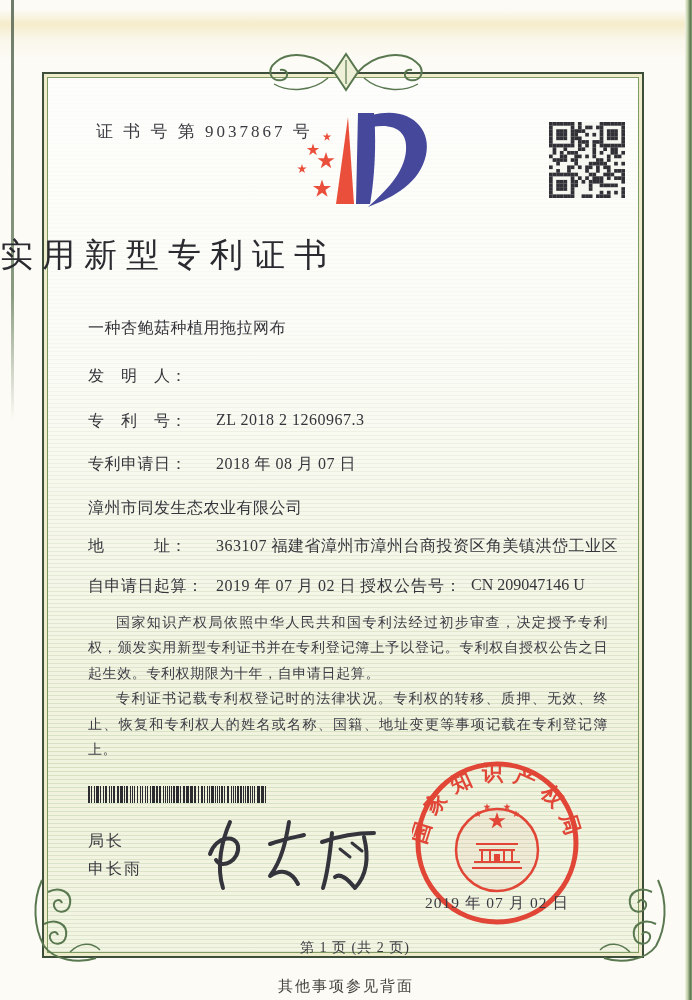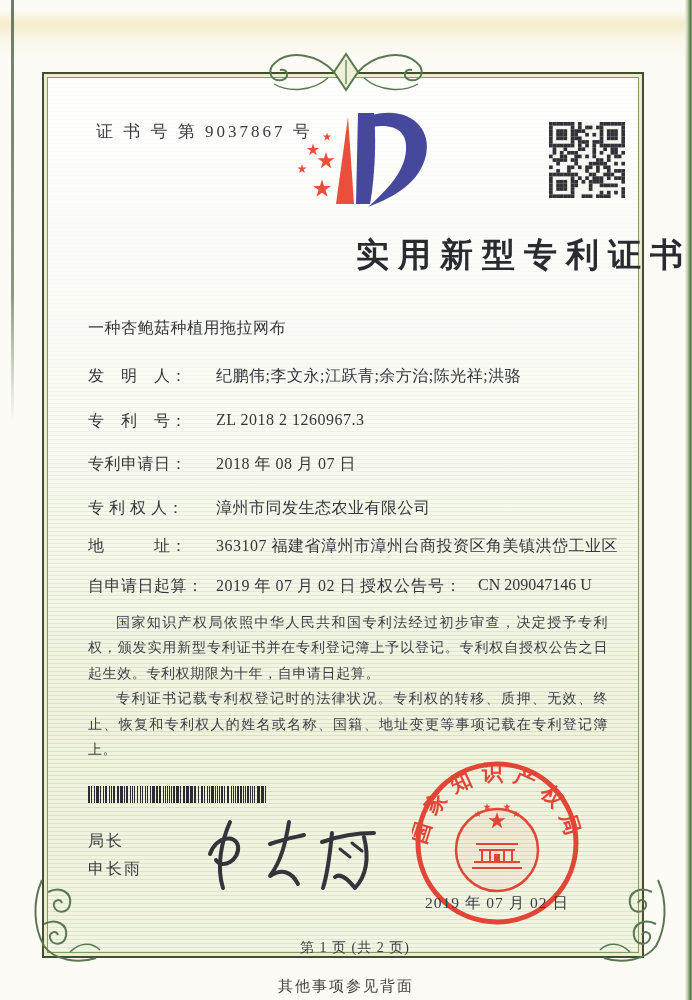--- a/index.html
+++ b/index.html
@@ -26,27 +26,27 @@
     border:2px solid #3d4f3a;background:#efeccb;box-sizing:border-box;
   }
   .frame-inner{
     position:absolute;inset:3px;border:1px solid #7f9a63;
     background:
       linear-gradient(180deg, rgba(255,255,255,.92) 0%, rgba(255,255,255,.78) 30%, rgba(255,255,255,.42) 55%, rgba(255,255,255,.12) 78%, rgba(255,255,255,.30) 100%),
       repeating-linear-gradient(0deg, rgba(140,170,112,.30) 0 1px, rgba(255,255,255,0) 1px 4px),
       #eef1d8;
   }
   .cert-no{left:96px;top:120px;font-size:17px;letter-spacing:3px;color:#3a3b40;}
-  .title{left:0;top:233px;width:692px;text-align:right;font-size:33px;font-weight:bold;
+  .title{left:0;top:233px;width:692px;text-align:left;font-size:33px;font-weight:normal;
     letter-spacing:9px;color:#2a2b30;}
   .row{left:88px;width:540px;height:24px;display:flex;font-size:16px;color:#35363c;}
   .row .lbl{flex:0 0 128px;letter-spacing:.5px;}
   .row .val{flex:1;letter-spacing:.5px;}
   .pair2{position:absolute;left:272px;top:0;display:flex;}
-  .pair2 .lbl2{margin-right:16px;letter-spacing:1px;}
+  .pair2 .lbl2{margin-right:9px;letter-spacing:1px;}
   .paras{left:88px;top:610px;width:520px;font-size:14px;line-height:1.82;
     color:#3c3d45;letter-spacing:.6px;text-align:justify;}
   .paras p{margin:0;text-indent:2em;}
   .barcode{left:88px;top:786px;width:182px;height:17px;}
   .director{left:88px;top:833px;font-size:16px;color:#3a3b40;letter-spacing:2px;line-height:1;}
   .director div+div{margin-top:12px;}
   .sig{left:192px;top:812px;}
   .seal{left:412px;top:758px;opacity:.93;}
   .seal-date{left:412px;top:893px;width:170px;text-align:center;font-size:15.5px;
     color:#3a3b42;letter-spacing:1px;}
@@ -342,32 +342,30 @@
         <rect x="20" y="20" width="1.02" height="1.02" fill="#303036"></rect>
       </svg></div>
 
   <div class="abs title">实用新型专利证书</div>
 
   <div class="abs row" style="top:318px">
     <span class="val">一种杏鲍菇种植用拖拉网布</span>
   </div>
   <div class="abs row" style="top:366px">
     <span class="lbl">发　明　人：</span>
-    <span class="val">纪鹏伟;李文永;江跃青;余方治;陈光祥;洪骆</span>
   </div>
   <div class="abs row" style="top:411px">
     <span class="lbl">专　利　号：</span>
     <span class="val">ZL 2018 2 1260967.3</span>
   </div>
   <div class="abs row" style="top:454px">
     <span class="lbl">专利申请日：</span>
     <span class="val">2018 年 08 月 07 日</span>
   </div>
   <div class="abs row" style="top:498px">
-    <span class="lbl">专 利 权 人：</span>
     <span class="val">漳州市同发生态农业有限公司</span>
   </div>
   <div class="abs row" style="top:536px">
     <span class="lbl">地　　　址：</span>
     <span class="val">363107 福建省漳州市漳州台商投资区角美镇洪岱工业区</span>
   </div>
   <div class="abs row" style="top:576px">
     <span class="lbl">自申请日起算：</span>
     <span class="val">2019 年 07 月 02 日</span>
     <span class="pair2">

